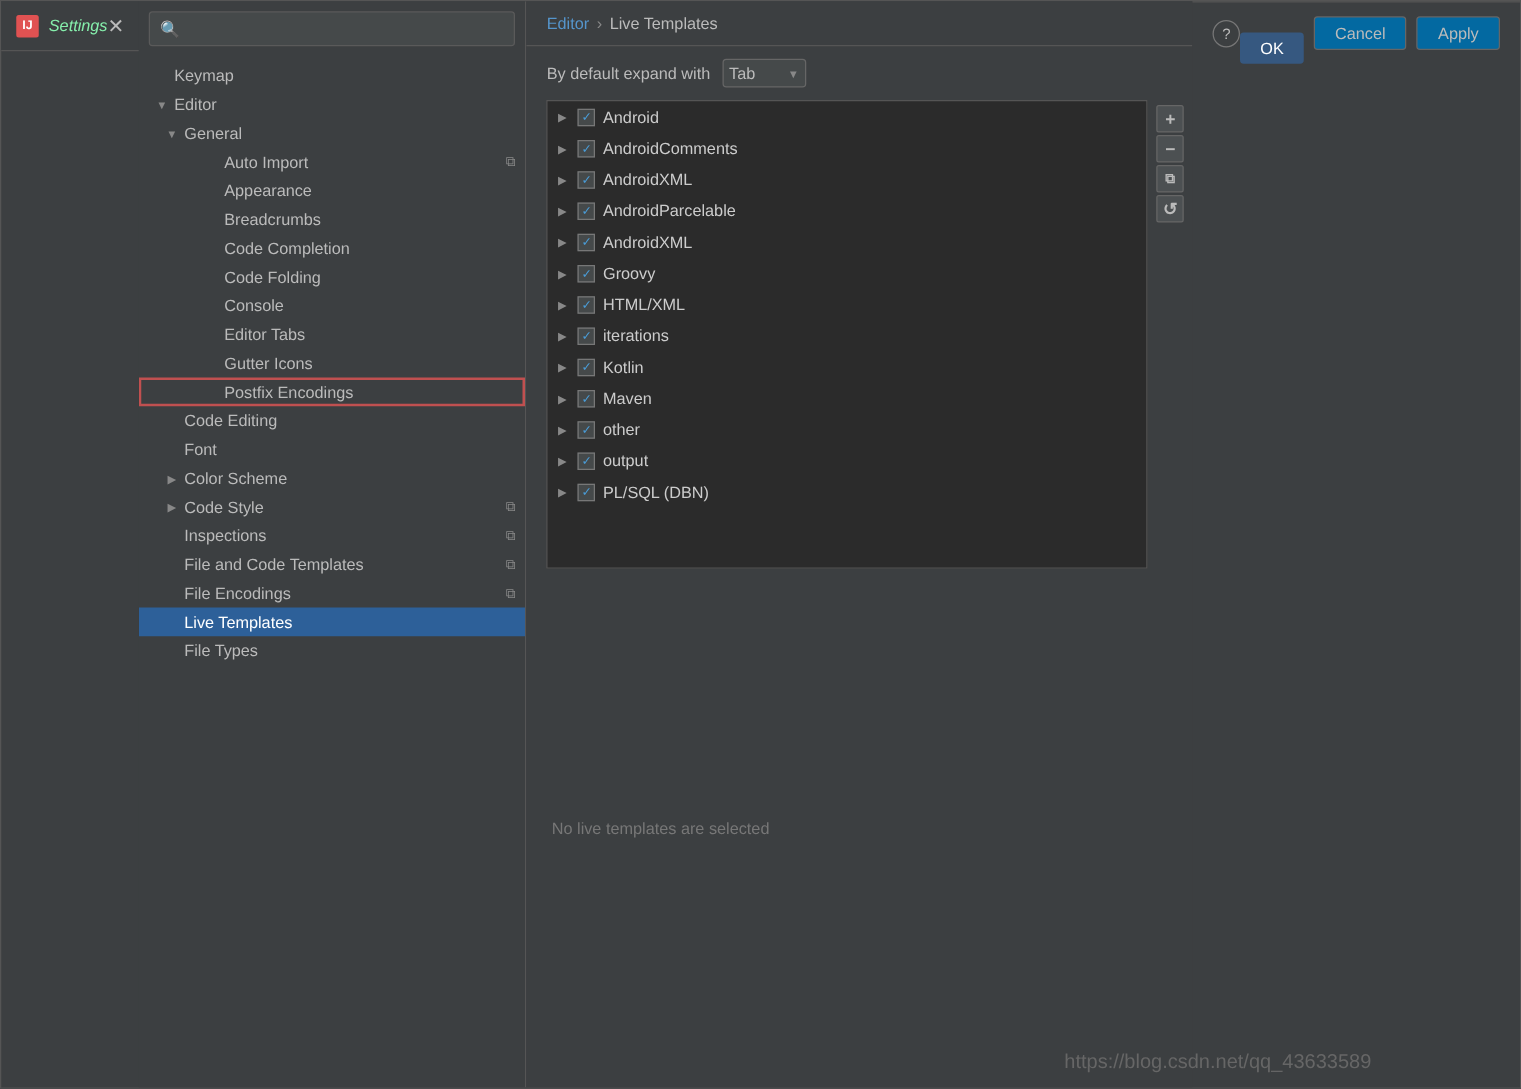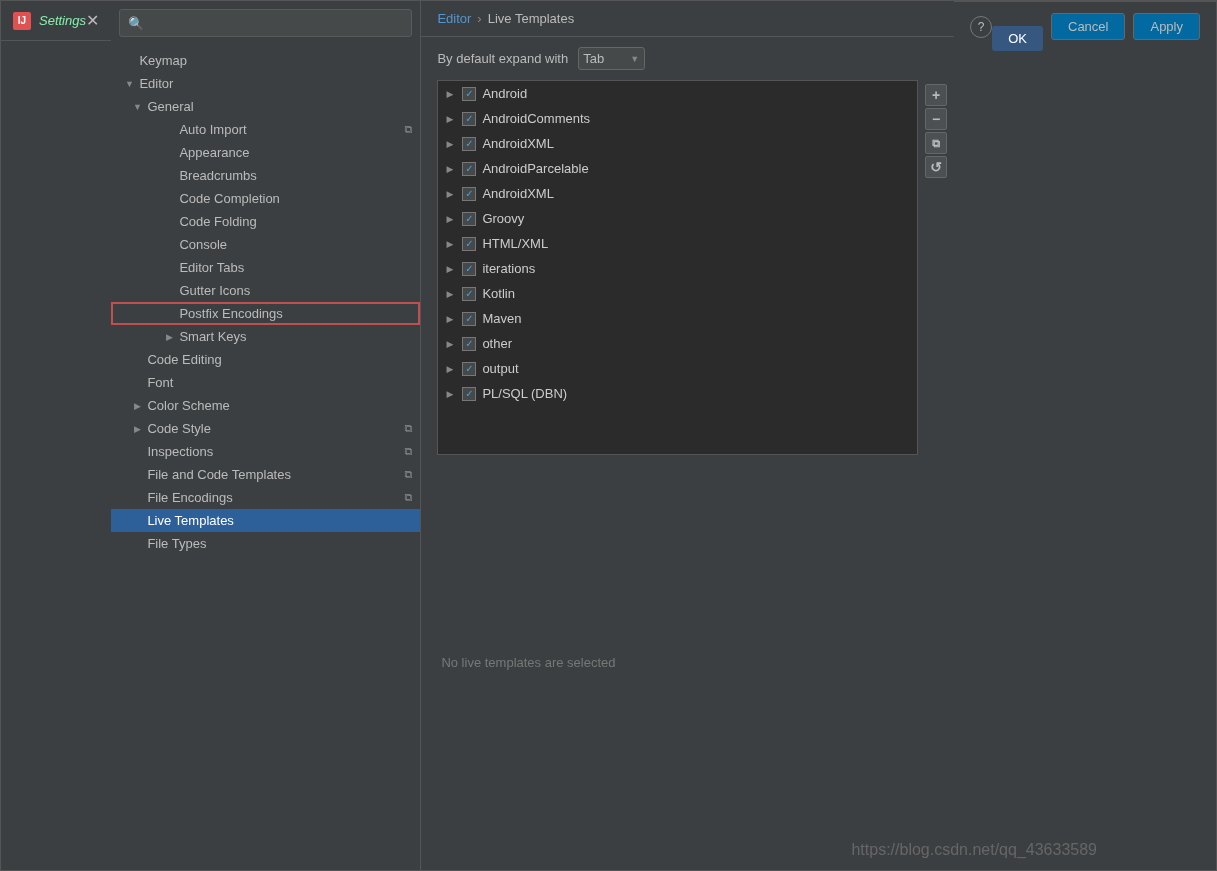--- a/index.html
+++ b/index.html
@@ -379,24 +379,20 @@
         <div class="tree-item indent-2">
           <span class="tree-arrow empty"></span>
           <span>Gutter Icons</span>
         </div>
 
         <div class="tree-item indent-2 highlighted">
           <span class="tree-arrow empty"></span>
           <span>Postfix Encodings</span>
         </div>
 
-        <div class="tree-item indent-2">
-          <span class="tree-arrow closed"></span>
-          <span>Smart Keys</span>
-        </div>
 
         <div class="tree-item indent-1">
           <span class="tree-arrow empty"></span>
           <span>Code Editing</span>
         </div>
 
         <div class="tree-item indent-1">
           <span class="tree-arrow empty"></span>
           <span>Font</span>
         </div>

